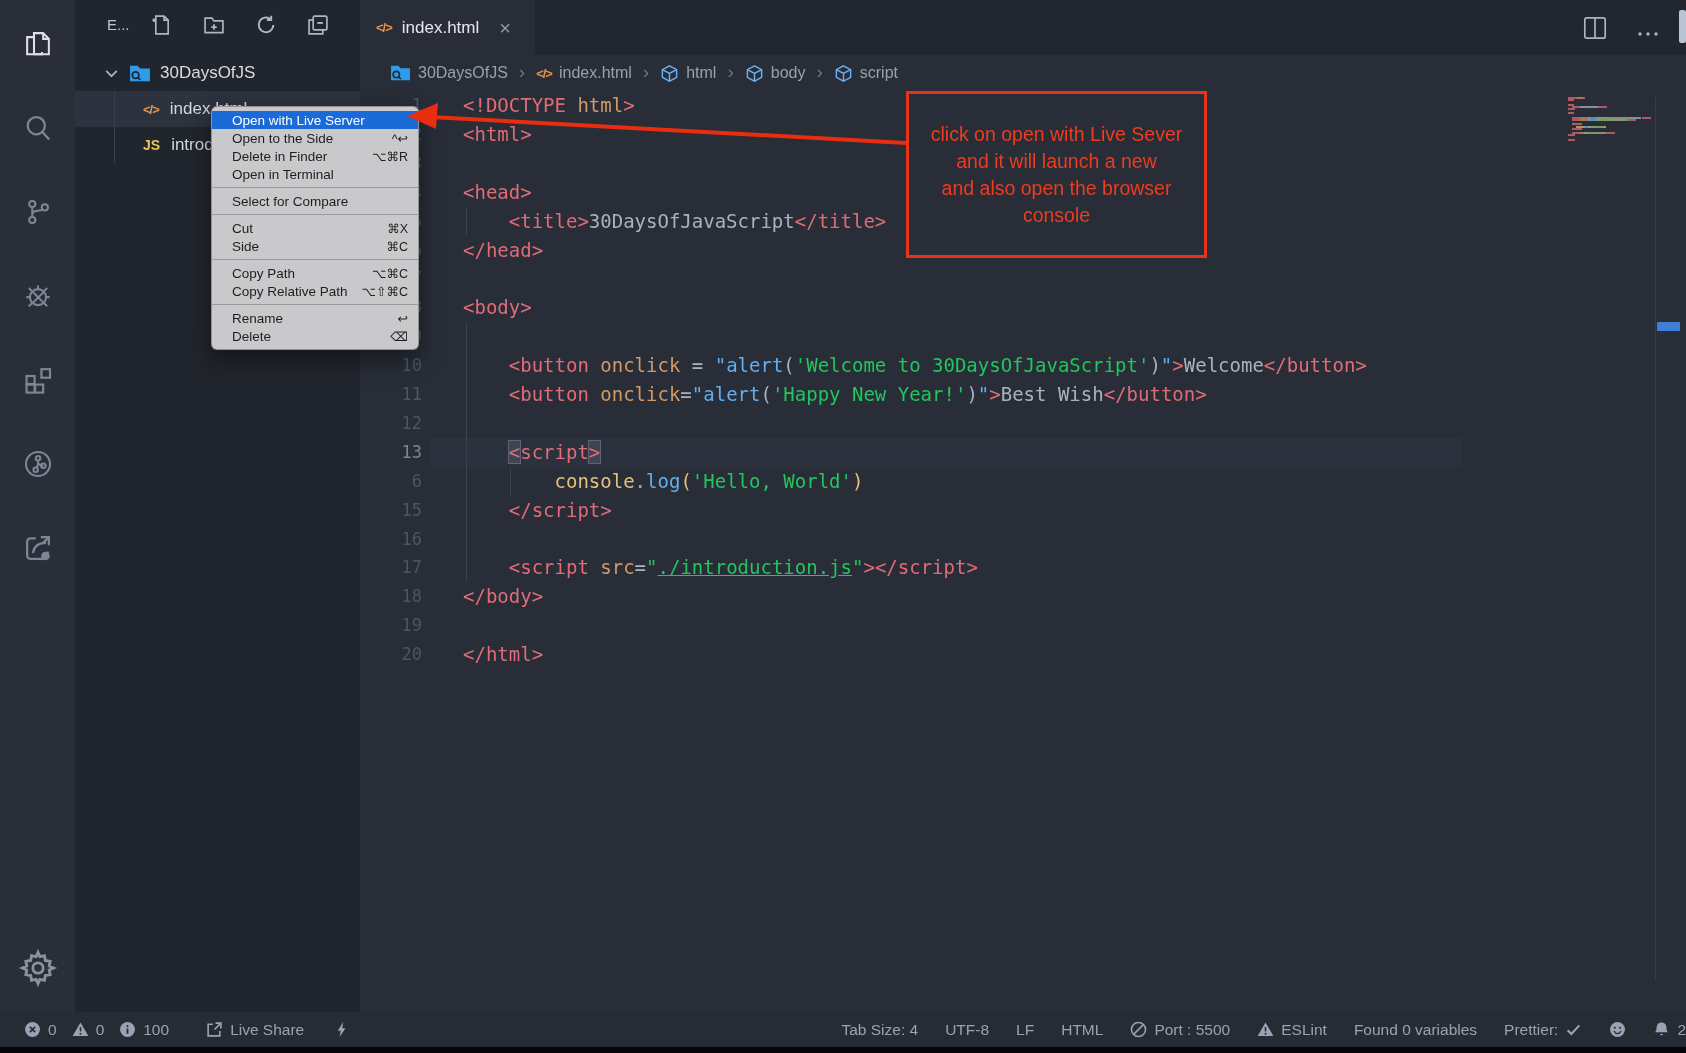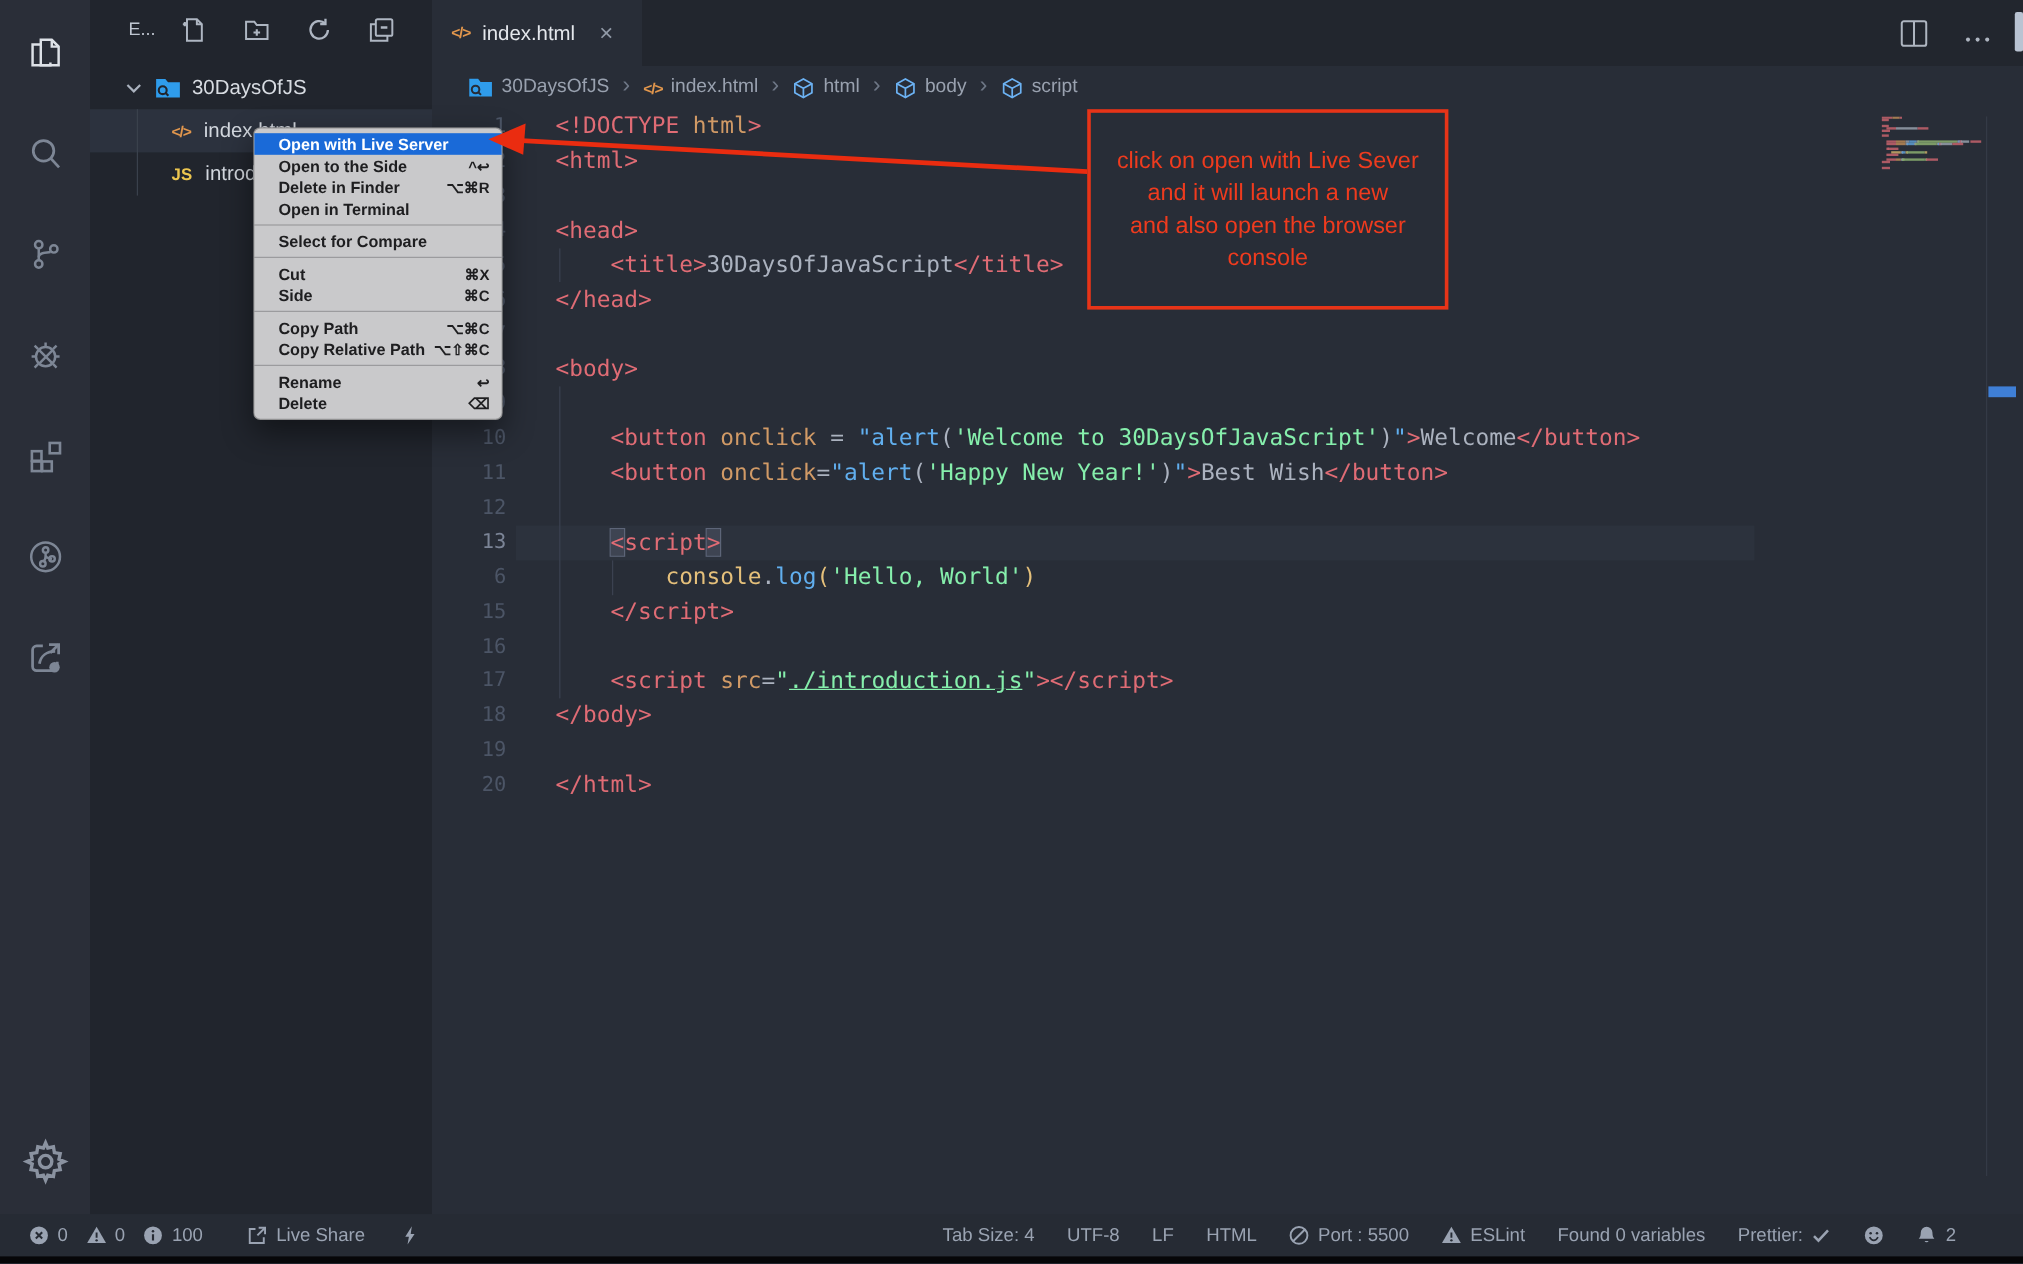--- a/index.html
+++ b/index.html
@@ -52,21 +52,21 @@
 
   
   #current-line{position:absolute;left:430px;top:437.8px;width:1032px;height:29px;background:#2c323d;}
   .indent-guide{position:absolute;width:1px;background:#3b4150;}
   .code-line{position:absolute;left:360px;height:29px;line-height:29px;white-space:pre;
      font-family:"DejaVu Sans Mono",monospace;font-size:19px;}
   .code-line .gutter{position:absolute;left:0;top:0;width:62px;text-align:right;color:#4c5566;font-size:17px;line-height:29px;}
   .code-line.cur .gutter{color:#7b8496;}
   .code-line .code-text{position:absolute;left:103px;top:0;}
   .tk.w{color:#abb2bf}.tk.red{color:#e06c75}.tk.org{color:#d19a66}
-  .tk.yel{color:#e5c07b}.tk.blu{color:#61afef}.tk.grn{color:#86efac}
+  .tk.yel{color:#e5c07b}.tk.blu{color:#61afef}.tk.grn{color:#22c55e}
   .tk.u{text-decoration:underline;}
   .tk.hl{background:#3e4452;outline:1px solid #5d6578;}
 
   
   #minimap{position:absolute;left:1568px;top:97px;width:84px;height:48px;overflow:hidden;}
   .mm-line{position:absolute;left:0;width:100%;height:2px;}
   .mm-seg{position:absolute;top:0;height:2px;opacity:.85;}
   #ov-vline{position:absolute;left:1655px;top:97px;width:1px;height:883px;background:#343a46;}
   #ov-blue{position:absolute;left:1657px;top:322px;width:23px;height:9px;background:#3f7fd6;}
   #scroll-thumb{position:absolute;left:1679px;top:10px;width:7px;height:33px;background:#b9c3d2;border-radius:2px;}
@@ -75,31 +75,31 @@
   #annotation{position:absolute;left:906px;top:91px;width:301px;height:167px;border:3px solid #e73418;
      box-sizing:border-box;z-index:40;display:flex;align-items:center;justify-content:center;}
   #annotation-text{width:100%;text-align:center;color:#ef3b1e;font-size:19.5px;line-height:27px;}
   #arrow-svg{position:absolute;left:0;top:0;z-index:60;pointer-events:none;}
 
   
   #context-menu{position:absolute;left:211px;top:106px;width:208px;z-index:50;background:#c9c9cb;
      border-radius:6px;padding:4px 0;box-sizing:border-box;border:1px solid rgba(0,0,0,.28);
      box-shadow:0 10px 26px rgba(0,0,0,.45);}
   .menu-item{height:18px;display:flex;align-items:center;justify-content:space-between;
-     padding:0 10px 0 20px;font-size:13.5px;color:#1e1e20;font-weight:bold;}
+     padding:0 10px 0 20px;font-size:13.5px;color:#1e1e20;}
   .menu-item .mi-key{font-size:12.5px;color:#1e1e20;}
   .menu-item.hl{background:#1a6ad8;color:#fff;}
   .menu-item.hl .mi-key{color:#fff;}
   .menu-sep{height:1px;background:rgba(70,70,75,.35);margin:4px 0;}
 
   
   #status-bar{position:absolute;left:0;top:1012px;width:1686px;height:35px;background:#262b34;
      display:flex;align-items:center;color:#9aa3b2;font-size:15.5px;box-sizing:border-box;}
   #sb-left{display:flex;align-items:center;gap:15px;padding-left:24px;}
-  #sb-right{display:flex;align-items:center;gap:27px;margin-left:auto;padding-right:56px;}
+  #sb-right{display:flex;align-items:center;gap:27px;margin-left:auto;}
   .sb-item{display:flex;align-items:center;gap:7px;white-space:nowrap;}
   .sb-ic{width:17px;height:17px;display:inline-flex;}
   .sb-ic svg{width:17px;height:17px;}
   #bottom-strip{position:absolute;left:0;top:1047px;width:1686px;height:6px;background:#060608;}
 </style>
 </head>
 <body>
 
 <div id="app">
 

